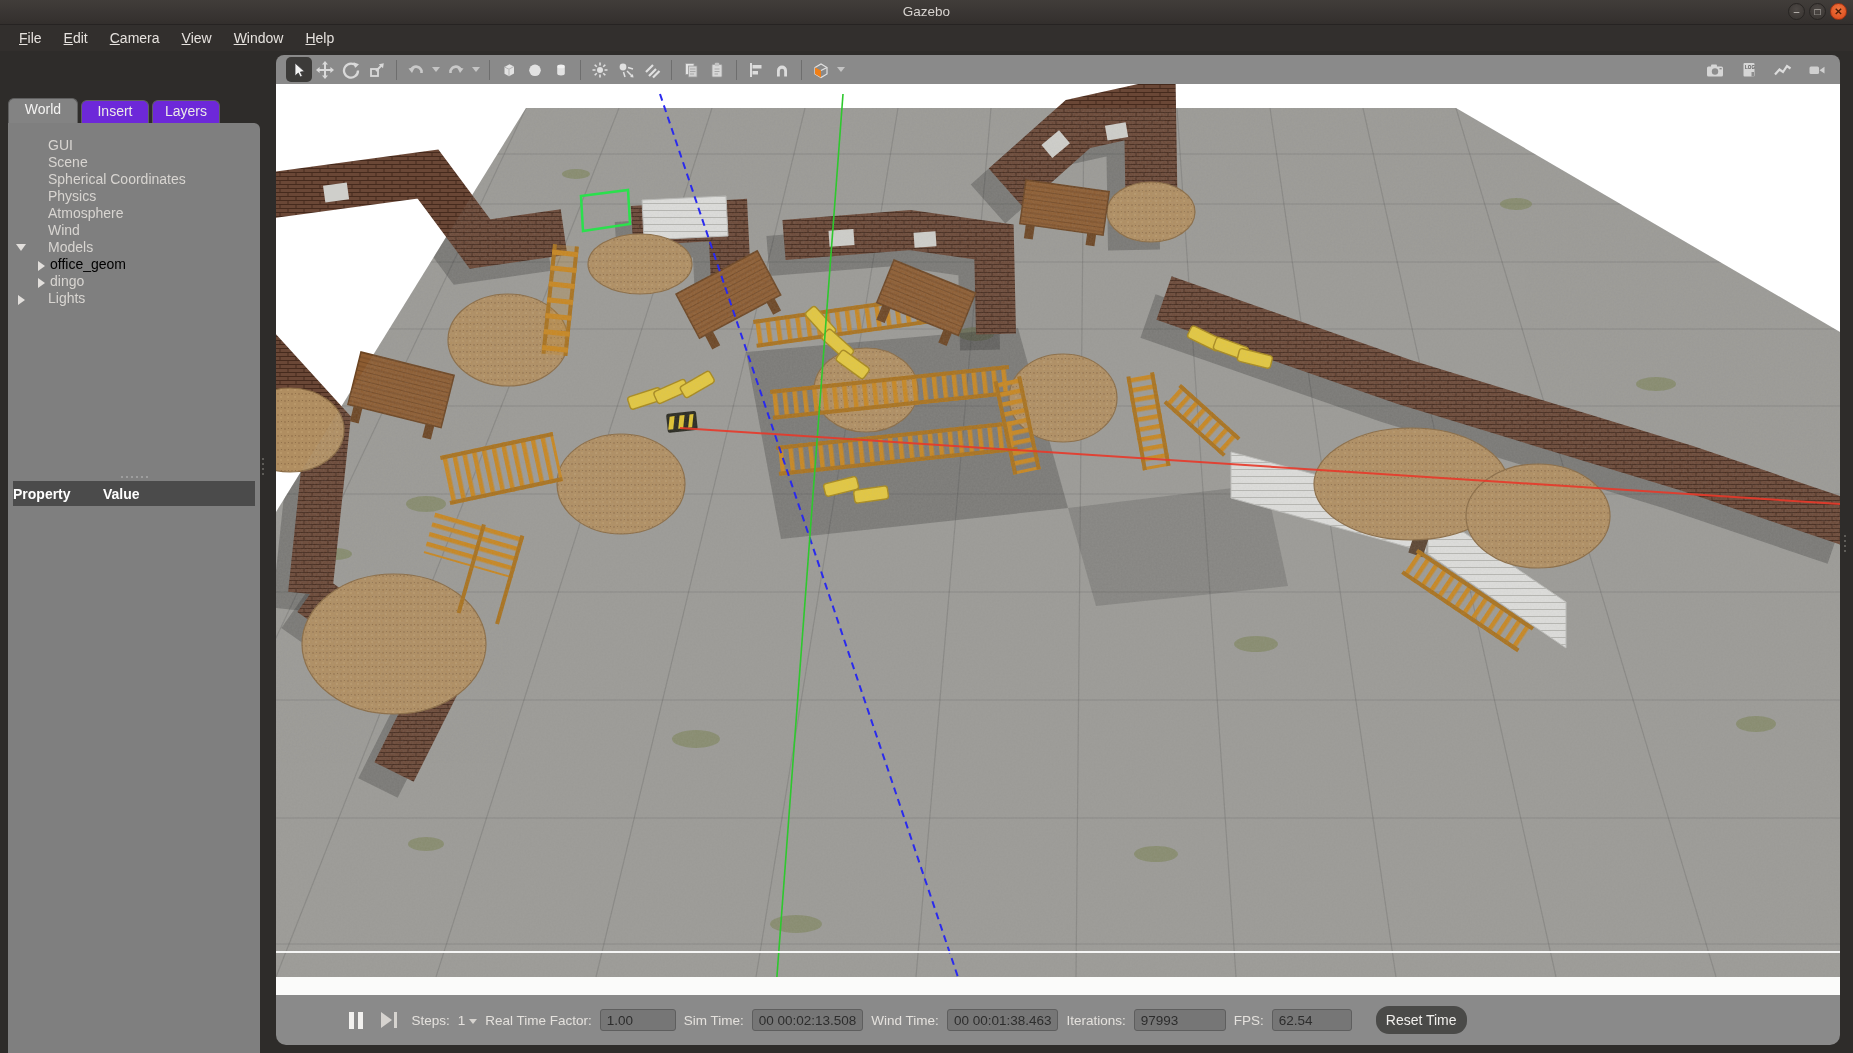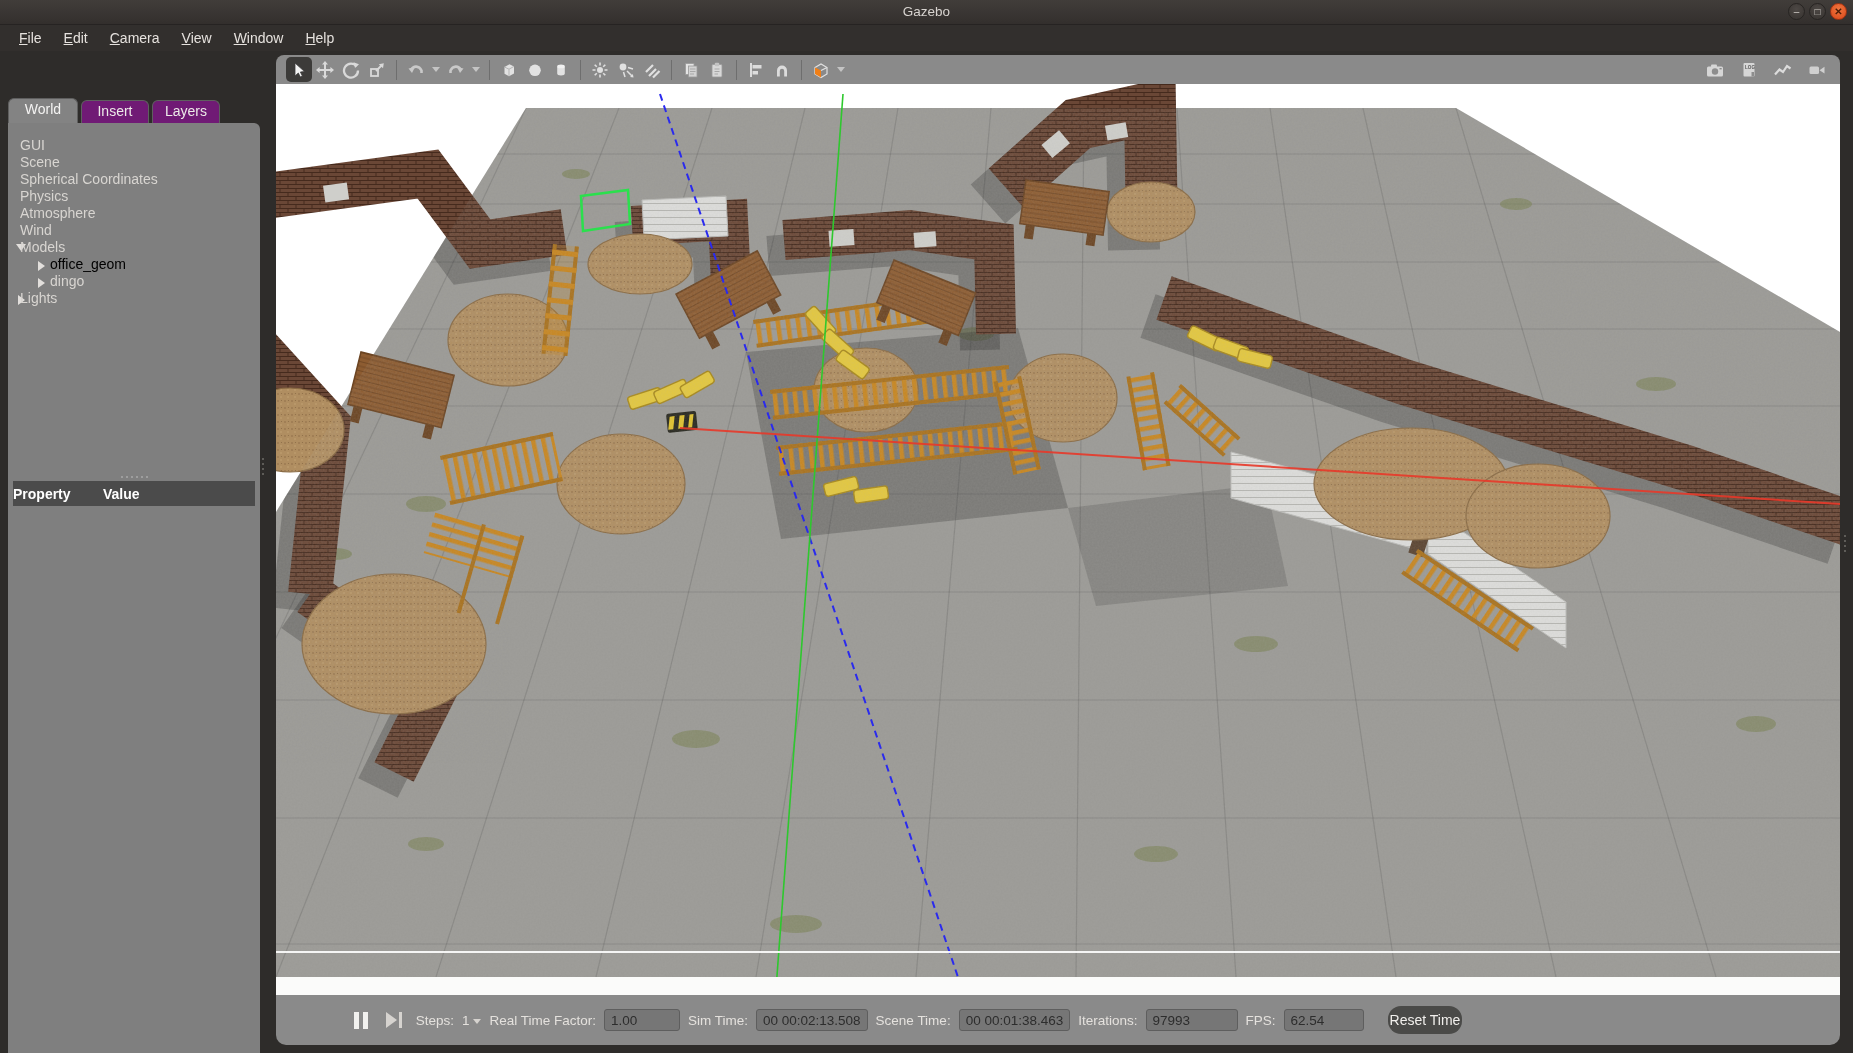--- a/index.html
+++ b/index.html
@@ -36,35 +36,35 @@
     background:#322f2d;display:flex;align-items:center;padding-left:8px;box-sizing:border-box;
   }
   .menu-item{
     display:inline-block;color:#e6e2de;font-size:14px;padding:3px 11px;cursor:default;text-align:center;
   }
   .menu-item::first-letter{text-decoration:underline;}
   
   .left-panel{position:absolute;left:8px;top:54px;width:252px;height:991px;margin-top:44px;}
   .tabs{display:flex;height:25px;gap:3px;}
   .tab{
-    background:#701a75;color:#eceae8;font-size:14px;
+    background:#6d28d9;color:#eceae8;font-size:14px;
     border-radius:6px 6px 0 0;border:1px solid #5f5f5f;border-bottom:none;
     padding:2px 0 0 0;width:68px;text-align:center;height:23px;box-sizing:border-box;margin-top:2px;
   }
   .tab.active{background:#838383;height:25px;margin-top:0;color:#f4f3f2;width:70px;}
   .panel-body{
     position:absolute;left:0;top:25px;right:0;bottom:0;
     background:#7f7f7f;border-radius:0 6px 10px 10px;
   }
   .tree{padding-top:14px;}
   .tree-row{
     position:relative;height:17px;line-height:17px;font-size:14px;color:#d8d5d1;
     white-space:nowrap;
   }
-  .tree-row .lbl{position:absolute;left:12px;}
+  .tree-row .lbl{position:absolute;left:40px;}
   .tree-row.child .lbl{left:42px;}
   .tree-row.selected .lbl{color:#000000;}
   .arr{position:absolute;top:5px;width:0;height:0;}
   .arr.down{left:8px;border-left:5px solid transparent;border-right:5px solid transparent;border-top:7px solid #e2dfdc;}
   .arr.right{border-top:5px solid transparent;border-bottom:5px solid transparent;border-left:7px solid #e2dfdc;}
   .tree-row .arr.right{left:10px;}
   .tree-row.child .arr.right{left:30px;}
   .splitter-dots{
     position:absolute;left:0;right:0;top:350px;height:8px;
     display:flex;justify-content:center;gap:3px;align-items:center;
@@ -112,21 +112,21 @@
   }
   .pause-btn{display:flex;gap:4px;margin-right:10px;}
   .pause-btn i{display:block;width:5px;height:17px;background:#f2f1ef;}
   .step-btn{display:flex;align-items:center;margin-right:6px;}
   .step-btn .tri{width:0;height:0;border-top:8px solid transparent;border-bottom:8px solid transparent;border-left:11px solid #d6d3cf;}
   .step-btn .bar{width:3px;height:16px;background:#d6d3cf;margin-left:2px;}
   .steps-dd{display:flex;align-items:center;gap:4px;}
   .steps-dd .dd-arrow{width:0;height:0;border-left:4px solid transparent;border-right:4px solid transparent;border-top:5px solid #d6d3cf;margin-top:3px;}
   .reset-btn{
     margin-left:16px;background:#4a4a48;color:#f1efec;border-radius:13px;
-    padding:6px 2px;font-size:14px;white-space:nowrap;
+    padding:6px 10px;font-size:14px;white-space:nowrap;
   }
   
   .edge-dots{position:absolute;display:flex;flex-direction:column;gap:3px;}
   .edge-dots i{width:2px;height:2px;border-radius:50%;background:#6f6c69;}
 </style>
 </head>
 <body>
 
 <div class="titlebar">
   <div class="title">Gazebo</div>
@@ -589,21 +589,21 @@
       </div>
     <span class="sb-label">Steps:</span>
     <div class="steps-dd">
       <span>1</span>
       <span class="dd-arrow"></span>
     </div>
     <span class="sb-label">Real Time Factor:</span>
     <div class="sb-box" style="width:76px;">1.00</div>
     <span class="sb-label">Sim Time:</span>
     <div class="sb-box">00 00:02:13.508</div>
-    <span class="sb-label">Scene Time:</span>
+    <span class="sb-label">Wind Time:</span>
     <div class="sb-box">00 00:01:38.463</div>
     <span class="sb-label">Iterations:</span>
     <div class="sb-box" style="width:92px;">97993</div>
     <span class="sb-label">FPS:</span>
     <div class="sb-box" style="width:80px;">62.54</div>
     <div class="reset-btn">Reset Time</div>
   </div>
 </div>
 
 <div class="edge-dots" style="left:262px;top:458px;">

